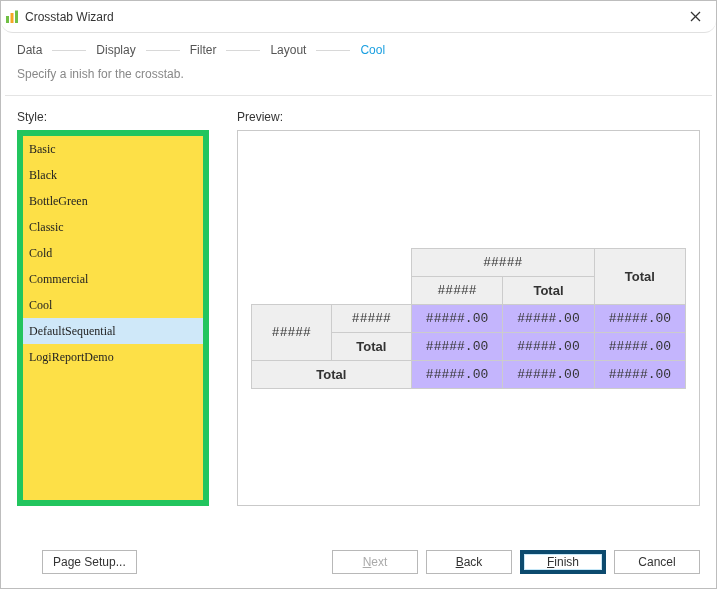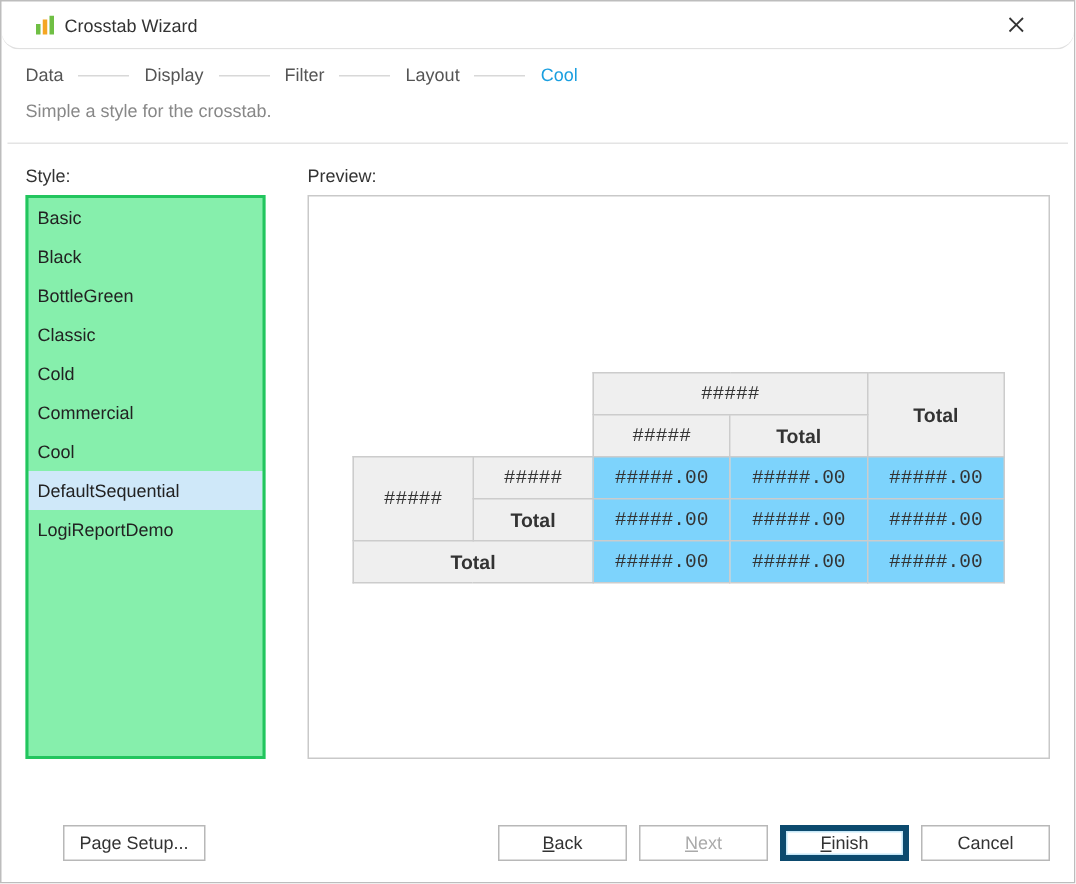--- a/index.html
+++ b/index.html
@@ -1,50 +1,50 @@
 <!DOCTYPE html>
 <html><head>
 <meta charset="utf-8">
 <style>
   * { box-sizing: border-box; }
   html, body { margin:0; padding:0; font-family: "Segoe UI", Tahoma, sans-serif; font-size:12px; color:#333; background:#fff; }
   .window { width:717px; height:589px; border:1px solid #bdbdbd; background:#fff; display:flex; flex-direction:column; }
-  .titlebar { display:flex; align-items:center; height:32px; padding:0 22px; border-bottom:1px solid #e0e0e0;border-radius:12px; }
+  .titlebar { display:flex; align-items:center; height:32px; padding:0 4px; border-bottom:1px solid #e0e0e0;border-radius:12px; }
   .titlebar .app-icon { margin-right:6px; display:flex; align-items:flex-end; }
   .app-icon svg { display:block; }
   .title-text { font-size:12px; color:#333; }
   .titlebar .spacer { flex:1; }
   .close-btn { width:34px; height:24px; display:flex; align-items:center; justify-content:center; cursor:pointer; }
   .close-btn svg { display:block; }
 
   .steps { display:flex; align-items:center; padding:10px 16px 2px 16px; }
   .step { font-size:12px; color:#555; cursor:pointer;text-align:right; }
   .step.active { color:#1a9fe0; }
   .step-line { flex:0 0 34px; height:1px; background:#d8d8d8; margin:0 10px; }
 
   .instruction { padding:8px 16px 14px 16px; color:#888; font-size:12px; }
   .hr { height:1px; background:#e4e4e4; margin:0 4px; }
 
   .body { flex:1; display:flex; padding:14px 16px 10px 16px; gap:28px; }
   .col { display:flex; flex-direction:column; }
-  .col.left { width:160px; }
+  .col.left { width:192px; }
   .col.right { flex:1; }
   .section-label { font-size:12px; color:#333; margin-bottom:6px; }
 
-  .style-list { border:2px solid #22c55e; height:376px; overflow:auto; background:#86efac; }
+  .style-list { border:6px solid #22c55e; height:376px; overflow:auto; background:#fde047;font-family:Liberation Serif, serif; }
   .style-item { padding:4px 6px; font-size:12px; color:#222; cursor:pointer; line-height:18px; }
   .style-item.selected { background:#cfe8f9; }
 
   .preview-box { border:1px solid #c9c9c9; height:376px; background:#fff; display:flex; align-items:center; justify-content:center; padding:10px; }
 
   .crosstab { border-collapse:collapse; font-family: "Courier New", monospace; font-size:13px; color:#333; }
   .crosstab th, .crosstab td { border:1px solid #ccc; padding:6px 14px; text-align:center; min-width:80px; }
   .crosstab thead th { background:#efefef; font-weight:bold; font-family:"Segoe UI",Tahoma,sans-serif; }
   .crosstab .hdr-mono { font-family:"Courier New",monospace; font-weight:normal; }
-  .crosstab td.num { text-align:left; background:#7dd3fc; }
+  .crosstab td.num { text-align:left; background:#c4b5fd; }
   .crosstab .rowhdr { background:#efefef; font-family:"Courier New",monospace; }
   .crosstab .rowlbl { background:#efefef; font-weight:bold; font-family:"Segoe UI",Tahoma,sans-serif; }
   .crosstab .corner { background:#fff; border:none; }
   .crosstab .total-big { font-family:"Segoe UI",Tahoma,sans-serif; font-weight:bold; background:#efefef; }
 
   .footer { display:flex; align-items:center; padding:12px 16px 14px 16px; gap:8px;margin-left:25px; }
   .footer .spacer { flex:1; }
   .btn { min-width:86px; height:24px; border:1px solid #b8b8b8; background:#fff; font-size:12px; color:#333; cursor:pointer; padding:0 10px; }
   .btn.disabled { color:#aaa; cursor:default; }
   .btn.primary { border:4px solid #0c4a6e; box-shadow:0 0 0 1px rgba(26,159,224,0.25) inset; }
@@ -78,21 +78,21 @@
     <span class="step-line"></span>
     <span class="step">Display</span>
     <span class="step-line"></span>
     <span class="step">Filter</span>
     <span class="step-line"></span>
     <span class="step">Layout</span>
     <span class="step-line"></span>
     <span class="step active">Cool</span>
   </div>
 
-  <div class="instruction">Simple a style for the crosstab.</div>
+  <div class="instruction">Specify a inish for the crosstab.</div>
   <div class="hr"></div>
 
   <div class="body">
     <div class="col left">
       <div class="section-label">Style:</div>
       <div class="style-list">
         <div class="style-item">Basic</div>
         <div class="style-item">Black</div>
         <div class="style-item">BottleGreen</div>
         <div class="style-item">Classic</div>
@@ -141,19 +141,19 @@
             </tr>
           </tbody>
         </table>
       </div>
     </div>
   </div>
 
   <div class="footer">
     <button class="btn"><span>Page Setup...</span></button>
     <span class="spacer"></span>
+    <button class="btn disabled"><span class="ul">N</span>ext</button>
     <button class="btn"><span class="ul">B</span>ack</button>
-    <button class="btn disabled"><span class="ul">N</span>ext</button>
     <button class="btn primary"><span class="ul">F</span>inish</button>
     <button class="btn"><span>Cancel</span></button>
   </div>
 
 </div>
 
 </body></html>

